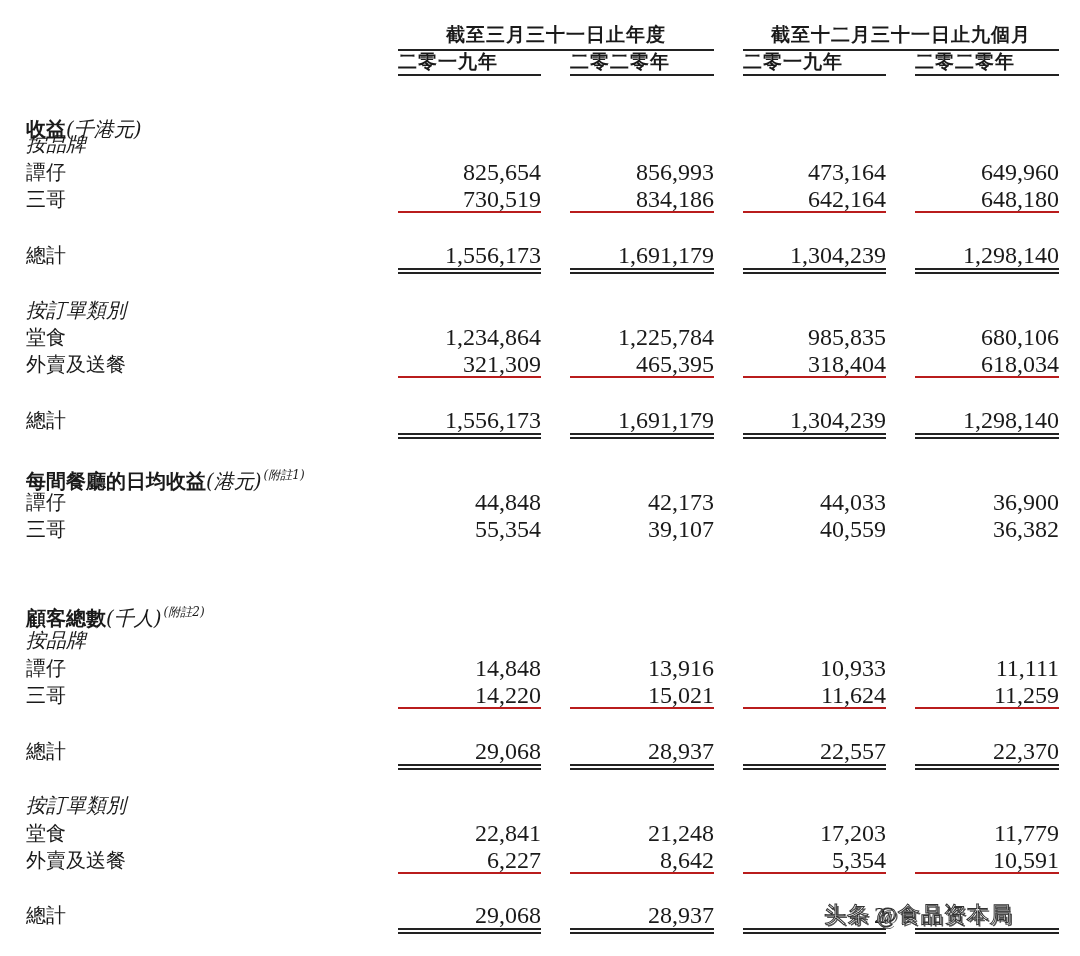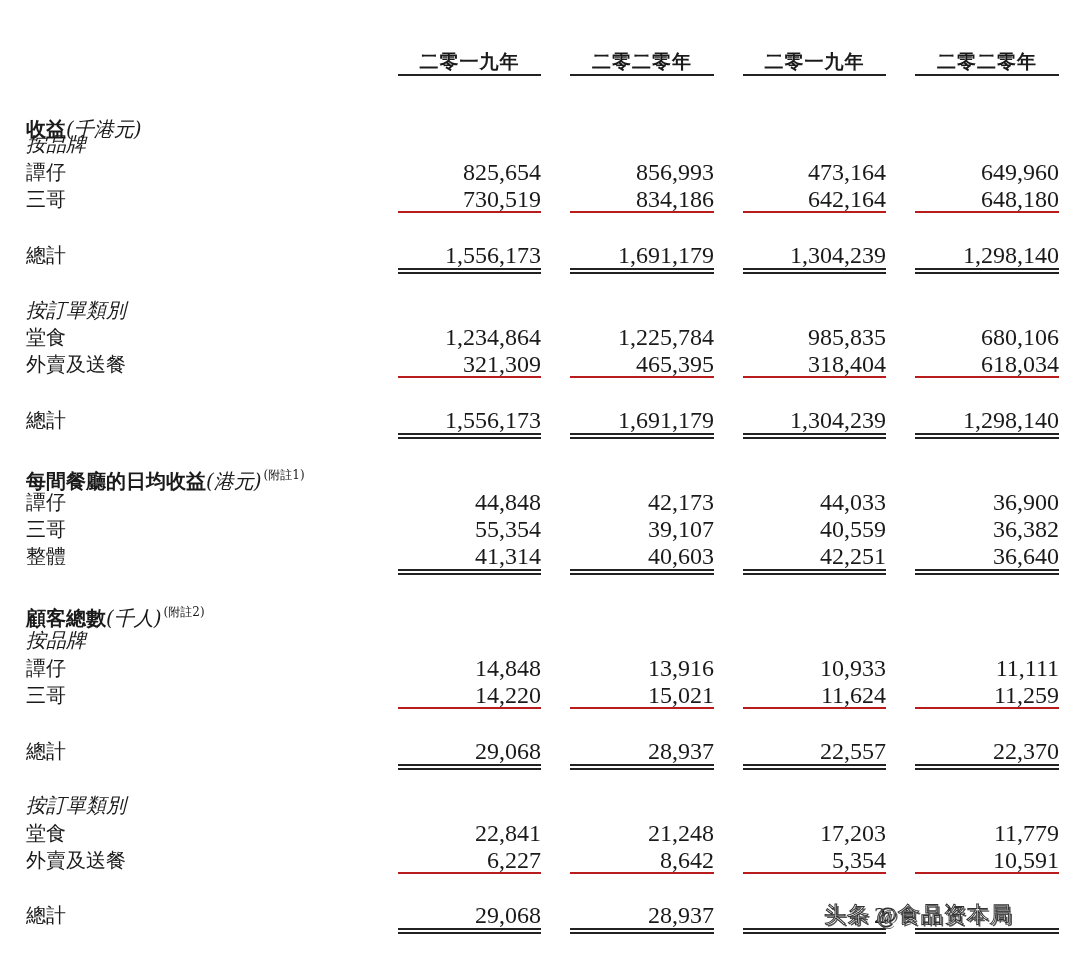--- a/index.html
+++ b/index.html
@@ -8,51 +8,59 @@
     font-family: "DejaVu Serif", "Liberation Serif", serif;
     color: #1a1a1a;
   }
   .page { position: absolute; left: 0; top: 0; width: 1080px; height: 956px; }
 
   
   .hdr-group { position: absolute; top: 22px; height: 26px; text-align: center;
     font-size: 19px; font-weight: bold; letter-spacing: 1px; }
   .hdr-group .txt { display: block; line-height: 24px; }
   .hdr-group .rule { position: absolute; left: 0; right: 0; bottom: -3px; border-top: 2px solid #222; }
-  .hdr-year { position: absolute; top: 50px; height: 24px; text-align: center;
+  .hdr-year { position: absolute; top: 50px; height: 24px; text-align: left;
     font-size: 19px; font-weight: bold; letter-spacing: 1px; line-height: 22px; }
   .hdr-year .rule { position: absolute; left: 0; right: 0; bottom: -2px; border-top: 2px solid #222; }
 
   
   .row { position: absolute; left: 0; width: 1080px; height: 27px; }
   .label { position: absolute; left: 26px; top: 0; font-size: 20px; line-height: 26px; white-space: nowrap; }
   .label.bold { font-weight: bold; }
   .label.italic { font-style: italic; }
   .label .unit { font-style: italic; font-weight: normal; }
-  .label sup { font-size: 12px; font-weight: normal; vertical-align: 9px; margin-left: 2px; }
+  .label sup { font-size: 12px; font-style: italic; font-weight: normal; vertical-align: 9px; margin-left: 2px; }
 
   .cell { position: absolute; top: 0; height: 27px; text-align: right; font-size: 24px; line-height: 26px;
     font-family: "Liberation Serif", "DejaVu Serif", serif; }
   .c0 { left: 398px; width: 143px; }
   .c1 { left: 570px; width: 144px; }
   .c2 { left: 743px; width: 143px; }
   .c3 { left: 915px; width: 144px; }
   .cell.single { border-bottom: 2px solid #b91c1c; height: 25px; }
   .cell.double::after { content: ""; position: absolute; left: 0; right: 0; bottom: -5px;
     height: 2px; border-top: 2px solid #222; border-bottom: 2px solid #222; }
   .cell.double { border-bottom: 0; }
 
   .watermark { position: absolute; left: 824px; top: 900px; font-family: Liberation Serif, serif;
     font-size: 22px; color: #ffffff; -webkit-text-stroke: 1px #333; text-shadow: 2px 2px 0 #555; letter-spacing: 1px; white-space: nowrap; }
 </style>
 </head>
 <body>
 
 <div class="page">
 
+  <div class="hdr-group" style="left:398px;width:316px;">
+    <span class="txt">截至三月三十一日止年度</span>
+    <div class="rule"></div>
+  </div>
+  <div class="hdr-group" style="left:743px;width:316px;">
+    <span class="txt">截至十二月三十一日止九個月</span>
+    <div class="rule"></div>
+  </div>
   <div class="hdr-year c0"><span>二零一九年</span><div class="rule"></div></div>
   <div class="hdr-year c1"><span>二零二零年</span><div class="rule"></div></div>
   <div class="hdr-year c2"><span>二零一九年</span><div class="rule"></div></div>
   <div class="hdr-year c3"><span>二零二零年</span><div class="rule"></div></div>
 
   <div class="row" style="top:116px;">
     <span class="label bold"><span>收益</span><span class="unit">(千港元)</span></span>
   </div>
   <div class="row" style="top:131px;">
     <span class="label italic">按品牌</span>
@@ -114,27 +122,20 @@
     <span class="cell c2">44,033</span>
     <span class="cell c3">36,900</span>
   </div>
   <div class="row" style="top:516px;">
     <span class="label">三哥</span>
     <span class="cell c0">55,354</span>
     <span class="cell c1">39,107</span>
     <span class="cell c2">40,559</span>
     <span class="cell c3">36,382</span>
   </div>
-  <div class="row" style="top:543px;">
-    <span class="label">整體</span>
-    <span class="cell c0 double">41,314</span>
-    <span class="cell c1 double">40,603</span>
-    <span class="cell c2 double">42,251</span>
-    <span class="cell c3 double">36,640</span>
-  </div>
 
   <div class="row" style="top:599px;">
     <span class="label bold"><span>顧客總數</span><span class="unit">(千人)</span><sup>(附註2)</sup></span>
   </div>
   <div class="row" style="top:627px;">
     <span class="label italic">按品牌</span>
   </div>
   <div class="row" style="top:655px;">
     <span class="label">譚仔</span>
     <span class="cell c0">14,848</span>

